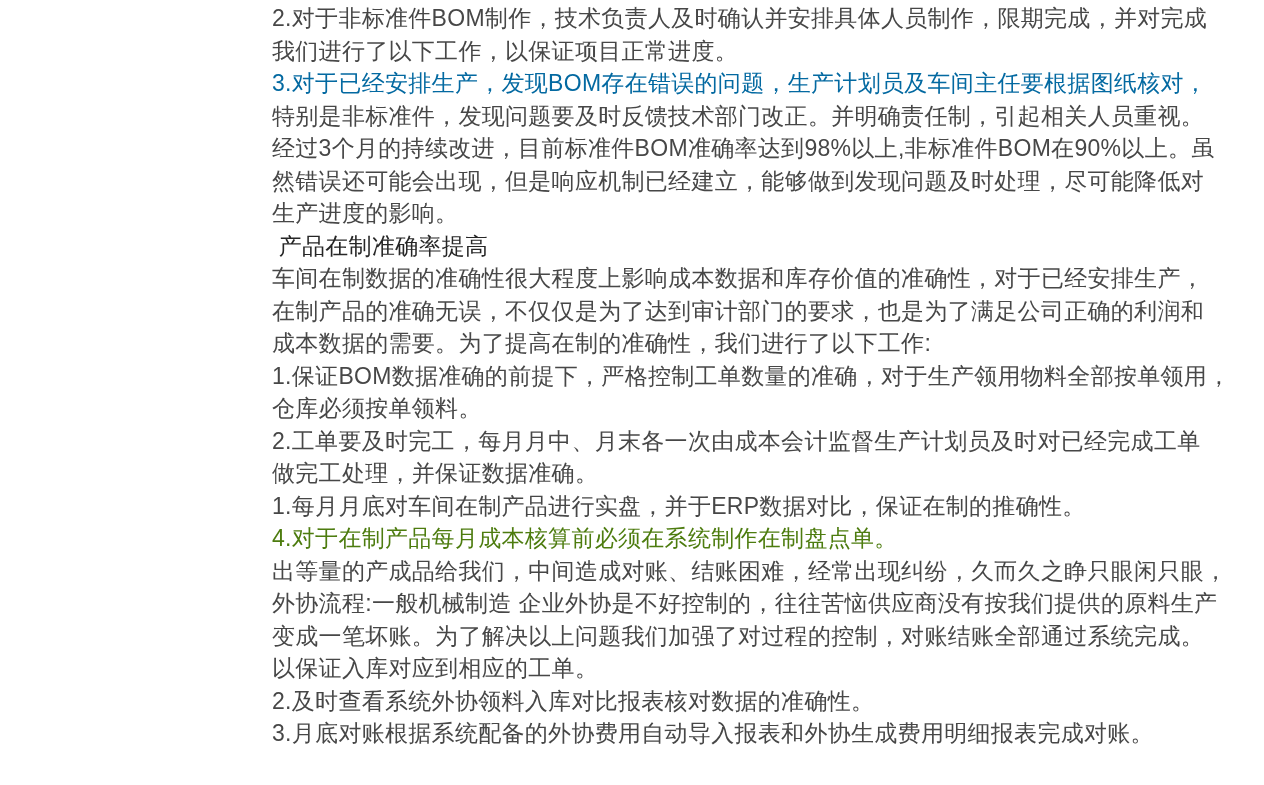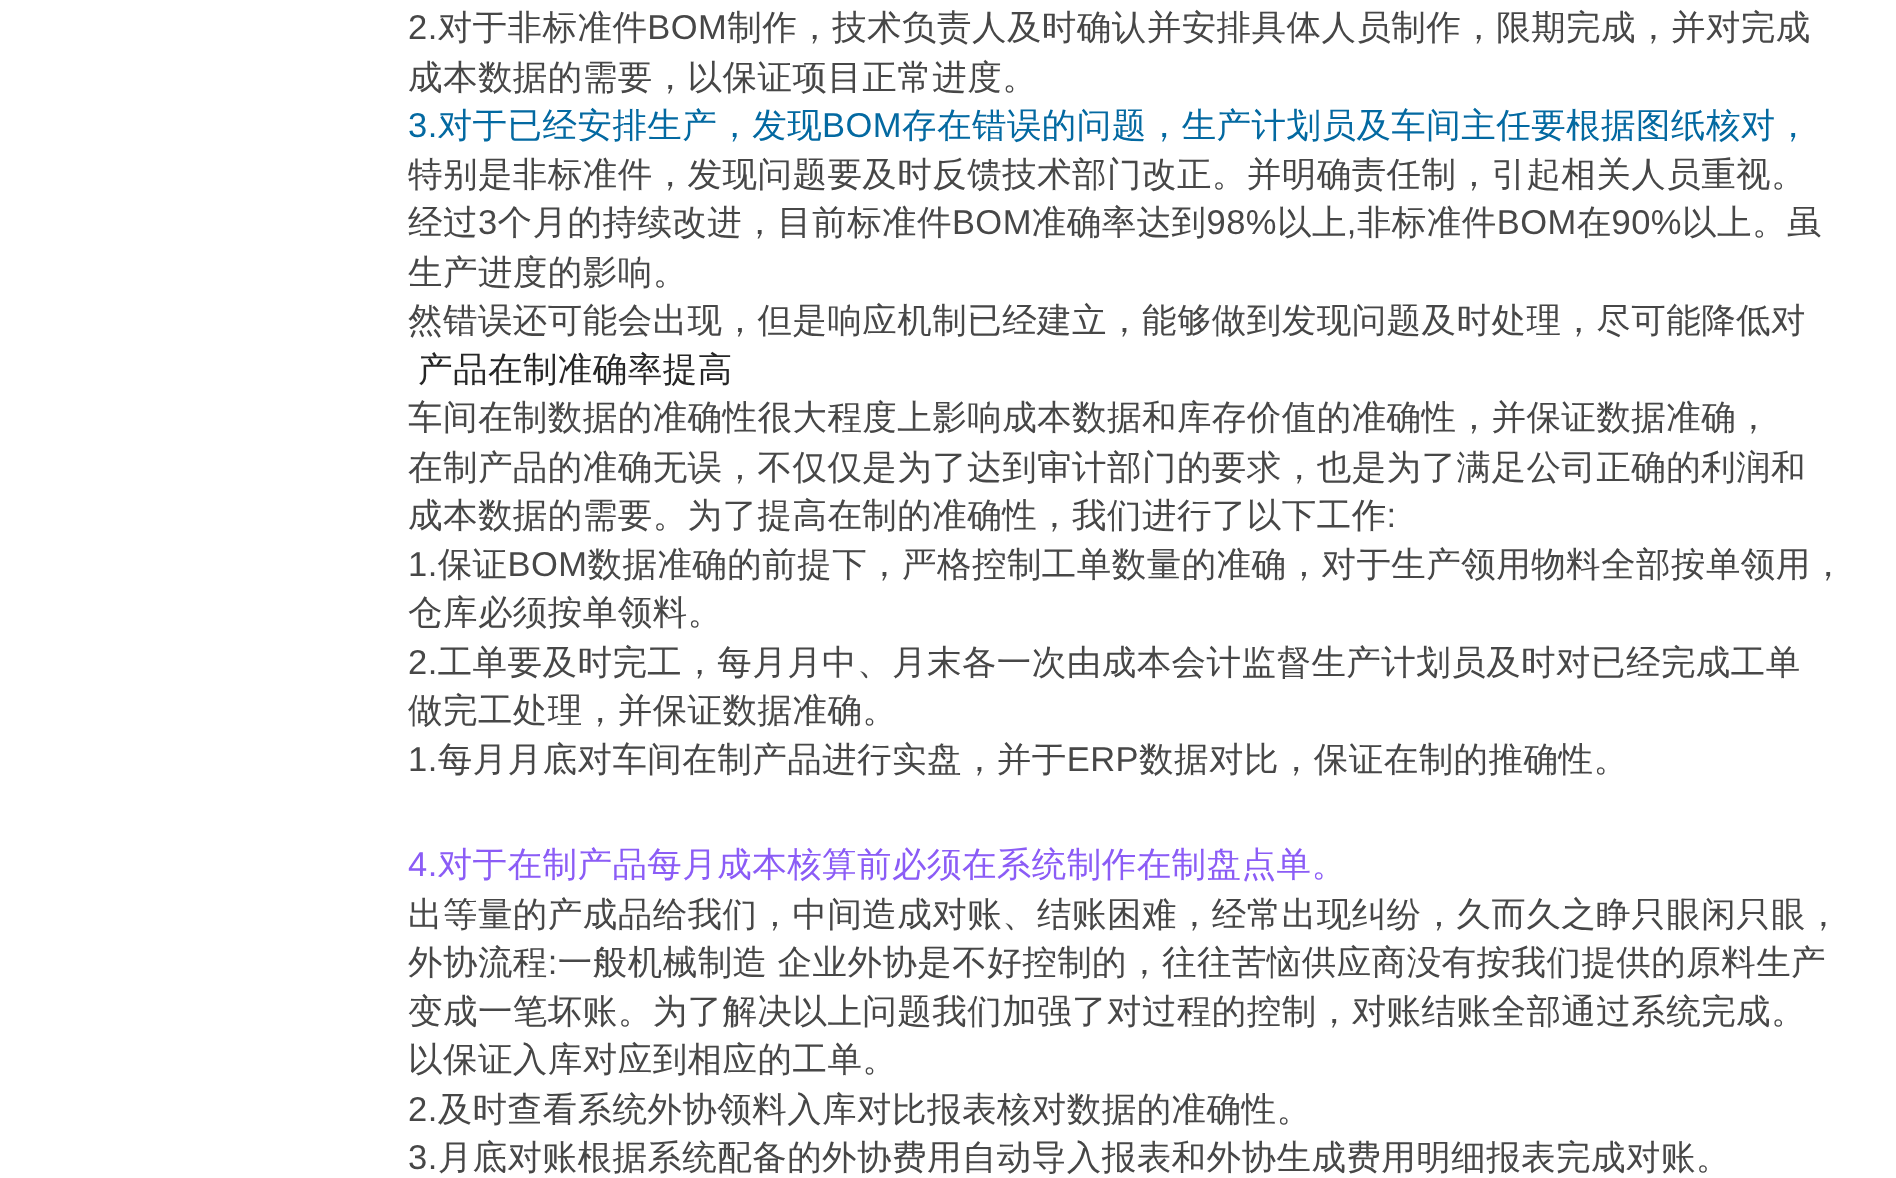--- a/index.html
+++ b/index.html
@@ -35,36 +35,36 @@
     font-weight: normal;
     color: #262626;
   }
 </style>
 </head>
 <body style="background: rgb(255, 255, 255);">
 
 <div class="page">
   <div class="text-block">
       <div class="line" style="color: rgb(71, 71, 71);">2.对于非标准件BOM制作，技术负责人及时确认并安排具体人员制作，限期完成，并对完成</div>
-      <div class="line" style="color: rgb(71, 71, 71);">成本数据的需要，以保证项目正常进度。</div>
+      <div class="line" style="color: rgb(71, 71, 71);">我们进行了以下工作，以保证项目正常进度。</div>
       <div class="line" style="color: #0369a1;">3.对于已经安排生产，发现BOM存在错误的问题，生产计划员及车间主任要根据图纸核对，</div>
       <div class="line" style="color: rgb(71, 71, 71);">特别是非标准件，发现问题要及时反馈技术部门改正。并明确责任制，引起相关人员重视。</div>
       <div class="line" style="color: rgb(71, 71, 71);">经过3个月的持续改进，目前标准件BOM准确率达到98%以上,非标准件BOM在90%以上。虽</div>
+      <div class="line" style="color: rgb(71, 71, 71);">然错误还可能会出现，但是响应机制已经建立，能够做到发现问题及时处理，尽可能降低对</div>
       <div class="line" style="color: rgb(71, 71, 71);">生产进度的影响。</div>
-      <div class="line" style="color: rgb(71, 71, 71);">然错误还可能会出现，但是响应机制已经建立，能够做到发现问题及时处理，尽可能降低对</div>
       <div class="line heading" style="color: rgb(38, 38, 38);"> 产品在制准确率提高</div>
-      <div class="line" style="color: rgb(71, 71, 71);">车间在制数据的准确性很大程度上影响成本数据和库存价值的准确性，并保证数据准确，</div>
+      <div class="line" style="color: rgb(71, 71, 71);">车间在制数据的准确性很大程度上影响成本数据和库存价值的准确性，对于已经安排生产，</div>
       <div class="line" style="color: rgb(71, 71, 71);">在制产品的准确无误，不仅仅是为了达到审计部门的要求，也是为了满足公司正确的利润和</div>
       <div class="line" style="color: rgb(71, 71, 71);">成本数据的需要。为了提高在制的准确性，我们进行了以下工作:</div>
       <div class="line" style="color: rgb(71, 71, 71);">1.保证BOM数据准确的前提下，严格控制工单数量的准确，对于生产领用物料全部按单领用，</div>
       <div class="line" style="color: rgb(71, 71, 71);">仓库必须按单领料。</div>
       <div class="line" style="color: rgb(71, 71, 71);">2.工单要及时完工，每月月中、月末各一次由成本会计监督生产计划员及时对已经完成工单</div>
       <div class="line" style="color: rgb(71, 71, 71);">做完工处理，并保证数据准确。</div>
       <div class="line" style="color: rgb(71, 71, 71);">1.每月月底对车间在制产品进行实盘，并于ERP数据对比，保证在制的推确性。</div>
-      <div class="line" style="color: #8b5cf6; margin-top: 38px;">4.对于在制产品每月成本核算前必须在系统制作在制盘点单。</div>
+      <div class="line" style="color: #4d7c0f;">4.对于在制产品每月成本核算前必须在系统制作在制盘点单。</div>
       <div class="line" style="color: rgb(71, 71, 71);">出等量的产成品给我们，中间造成对账、结账困难，经常出现纠纷，久而久之睁只眼闲只眼，</div>
       <div class="line" style="color: rgb(71, 71, 71);">外协流程:一般机械制造 企业外协是不好控制的，往往苦恼供应商没有按我们提供的原料生产</div>
       <div class="line" style="color: rgb(71, 71, 71);">变成一笔坏账。为了解决以上问题我们加强了对过程的控制，对账结账全部通过系统完成。</div>
       <div class="line" style="color: rgb(71, 71, 71);">以保证入库对应到相应的工单。</div>
       <div class="line" style="color: rgb(71, 71, 71);">2.及时查看系统外协领料入库对比报表核对数据的准确性。</div>
       <div class="line" style="color: rgb(71, 71, 71);">3.月底对账根据系统配备的外协费用自动导入报表和外协生成费用明细报表完成对账。</div>
     </div>
 </div>
 
 </body></html>

